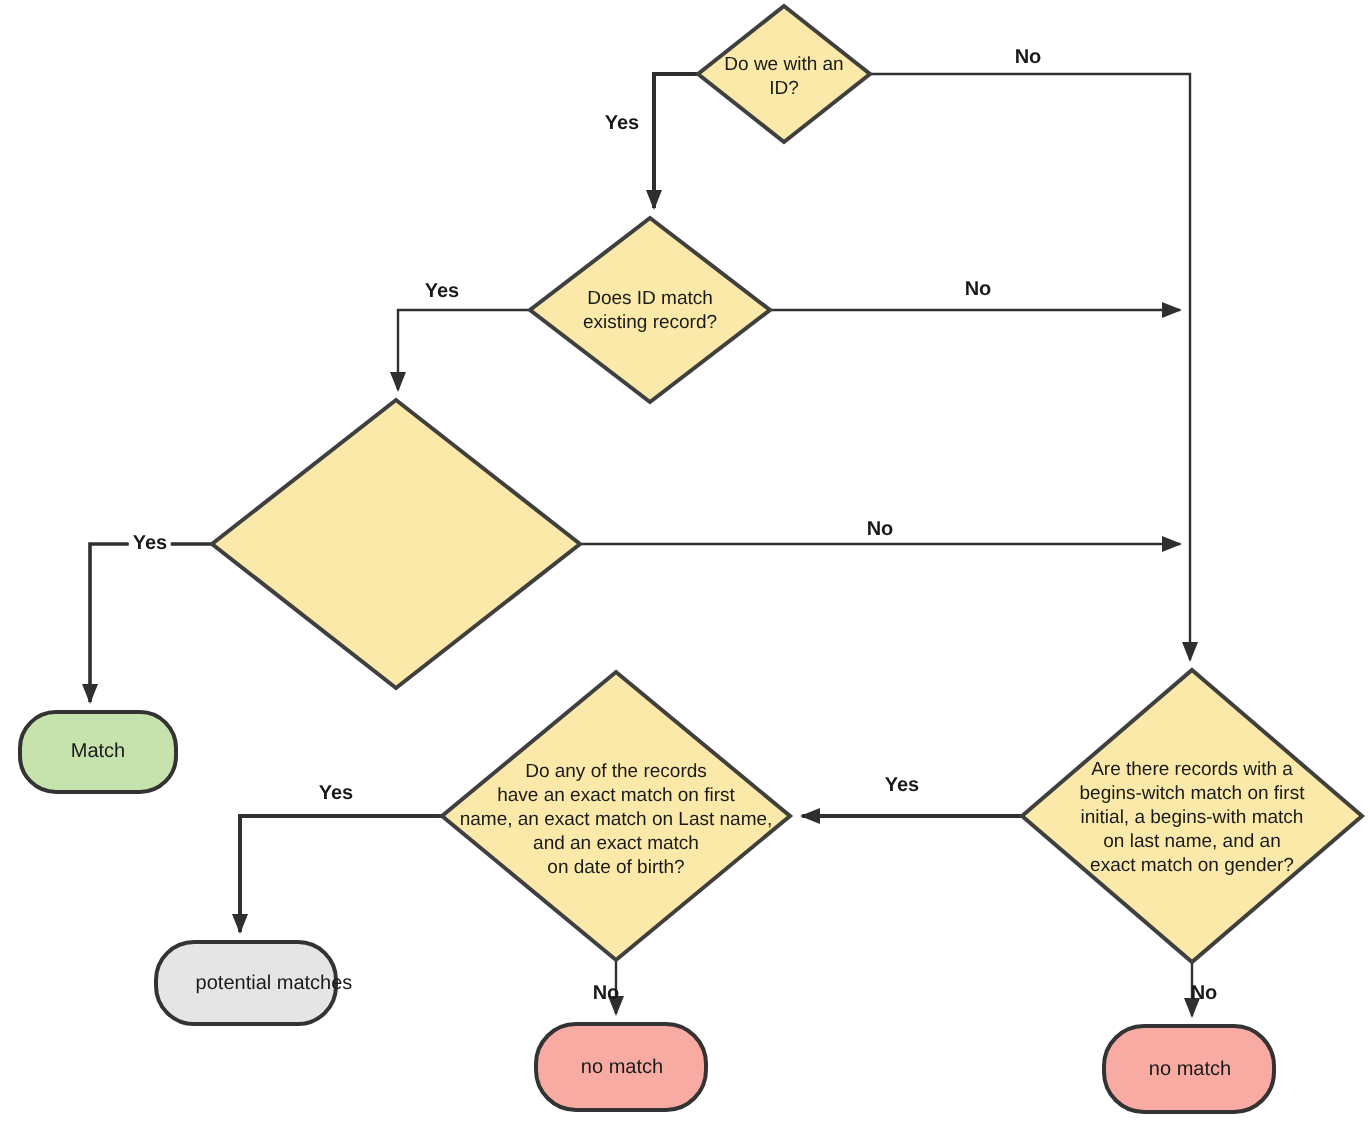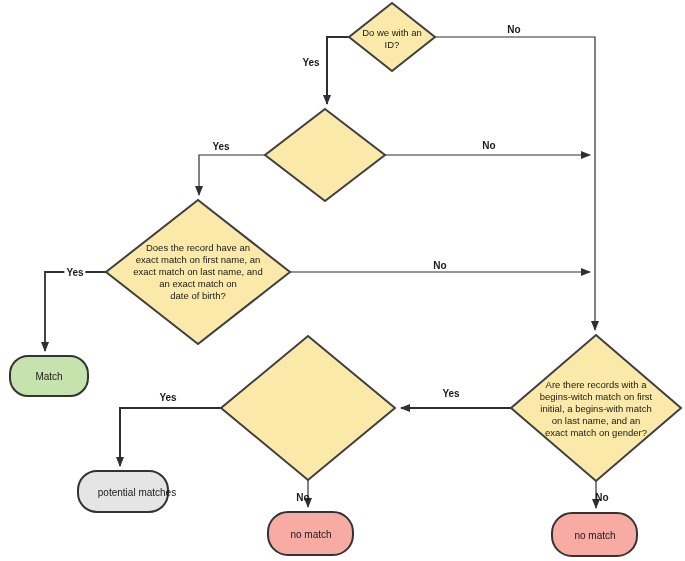--- a/index.html
+++ b/index.html
@@ -76,25 +76,27 @@
     <polygon points="596,335 681,408 596,481 511,408" fill="#FAE9A8" stroke="#3F3F3F" stroke-width="2"></polygon>
 
     <rect x="10" y="356" width="78" height="40" rx="18" ry="18" fill="#C7E3AD" stroke="#333333" stroke-width="2"></rect>
     <rect x="78" y="471" width="90" height="41" rx="19" ry="19" fill="#E5E5E5" stroke="#333333" stroke-width="2"></rect>
     <rect x="268" y="512" width="85" height="43" rx="20" ry="20" fill="#F7ABA3" stroke="#333333" stroke-width="2"></rect>
     <rect x="552" y="513" width="85" height="43" rx="20" ry="20" fill="#F7ABA3" stroke="#333333" stroke-width="2"></rect>
   </svg>
 
   <div class="node-label" style="left:392px; top:39px; width:80px;">Do we with an
 ID?</div>
-  <div class="node-label" style="left:198px; top:272px; width:152px;">Does the record have an
-exact match on first name, an
-exact match on last name, and
-an exact match on
-date of birth?</div>
+  <div class="node-label" style="left:325px; top:156px; width:110px;">Does ID match
+existing record?</div>
+  <div class="node-label" style="left:308px; top:410px; width:178px;">Do any of the records
+have an exact match on first
+name, an exact match on Last name,
+and an exact match
+on date of birth?</div>
   <div class="node-label" style="left:596px; top:409px; width:148px;">Are there records with a
 begins-witch match on first
 initial, a begins-with match
 on last name, and an
 exact match on gender?</div>
 
   <div class="terminal-label" style="left:49px; top:376px;">Match</div>
   <div class="terminal-label" style="left:123px; top:492px;margin-left:14px;">potential matches</div>
   <div class="terminal-label" style="left:311px; top:534px;">no match</div>
   <div class="terminal-label" style="left:595px; top:535px;">no match</div>

